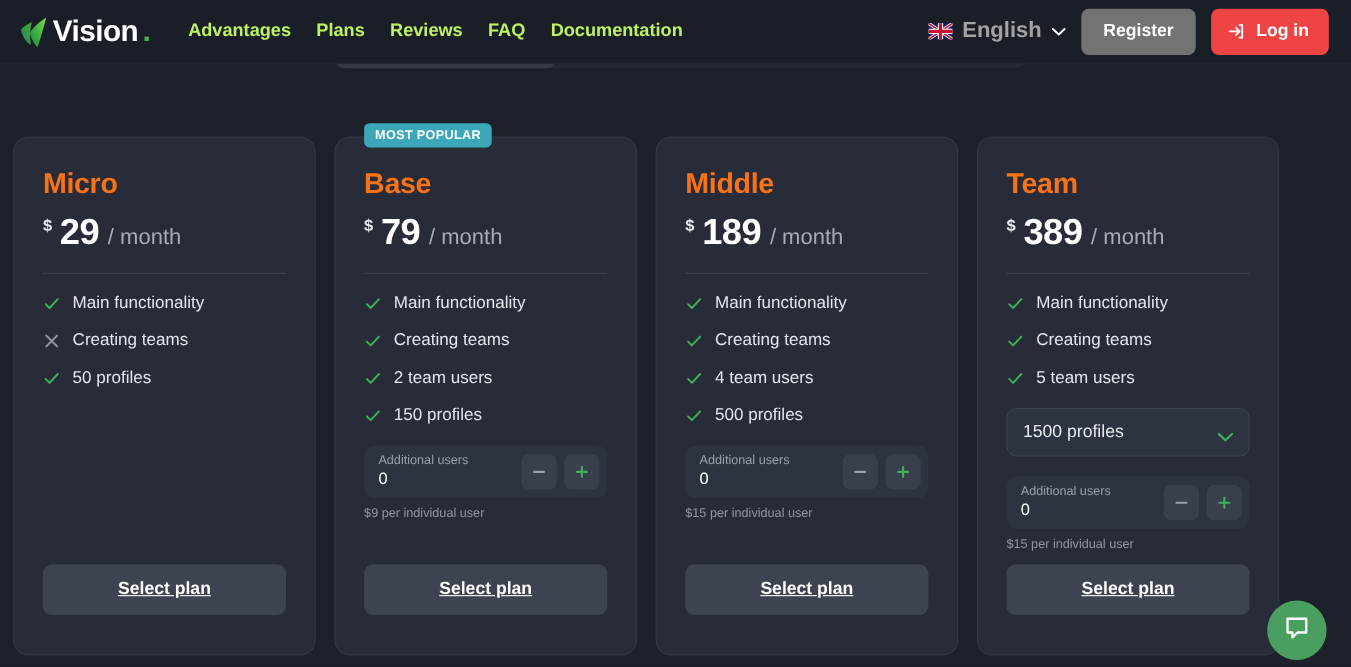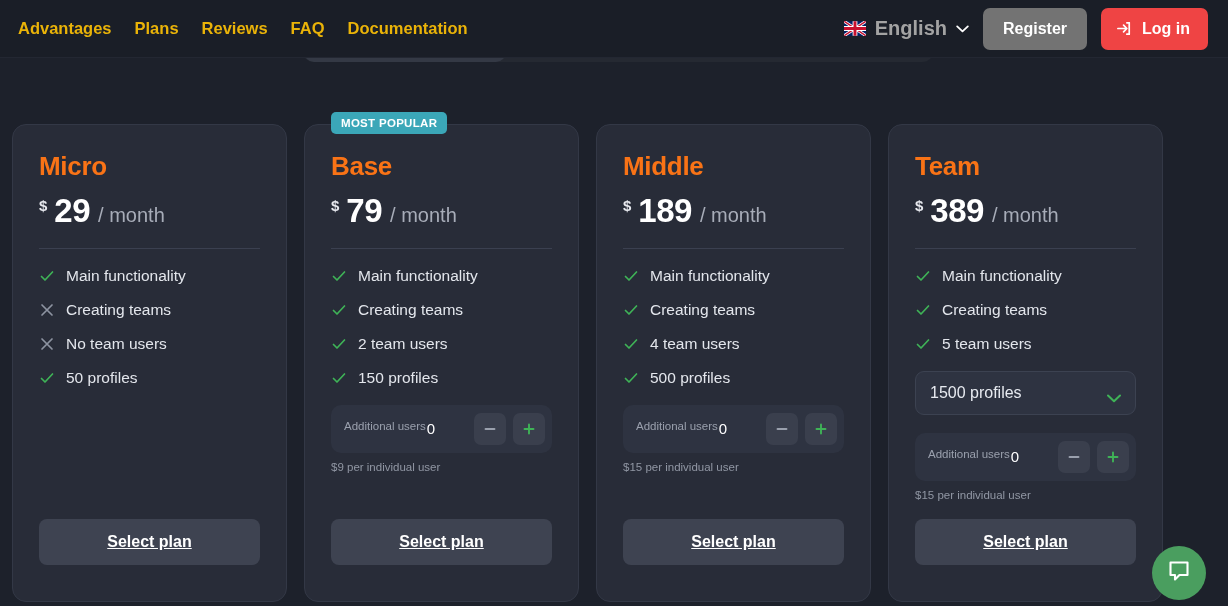--- a/index.html
+++ b/index.html
@@ -47,21 +47,21 @@
   .logo-dot { color: #3fb357; font-size: 27px; font-weight: bold; }
 
   .nav {
     display: flex;
     align-items: center;
     gap: 23px;
   }
   .nav-link {
     font-size: 16.5px;
     font-weight: bold;
-    color: #eab308;
+    color: #bef264;
     text-decoration: none;
     white-space: nowrap;
     cursor: pointer;
   }
 
   .header-right {
     margin-left: auto;
     display: flex;
     align-items: center;
     gap: 14px;
@@ -243,21 +243,21 @@
   
   .stepper {
     margin-top: 18px;
     background: #2e3341;
     border-radius: 10px;
     height: 48px;
     display: flex;
     align-items: center;
     padding: 0 7px 0 13px;
   }
-  .stepper-text { display: flex; flex-direction: row; gap: 1px; }
+  .stepper-text { display: flex; flex-direction: column; gap: 1px; }
   .stepper-label {
     font-size: 11.5px;
     color: #9aa0ad;
     line-height: 1.2;
   }
   .stepper-value {
     font-size: 15px;
     color: #ffffff;
     line-height: 1.2;
   }
@@ -314,20 +314,40 @@
     justify-content: center;
     cursor: pointer;
     z-index: 60;
   }
 </style>
 </head>
 <body>
 
 <div class="header">
 
+  <div class="logo">
+    <span>
+      <svg class="logo-mark" viewBox="0 0 26 30">
+        <defs>
+          <linearGradient id="lg1" x1="0" y1="1" x2="1" y2="0">
+            <stop offset="0" stop-color="#0f8a3c"></stop>
+              <stop offset="1" stop-color="#7fd94a"></stop>
+          </linearGradient>
+          <linearGradient id="lg2" x1="0" y1="1" x2="1" y2="0">
+            <stop offset="0" stop-color="#1f9a45" stop-opacity=".85"></stop>
+              <stop offset="1" stop-color="#55c04b" stop-opacity=".85"></stop>
+          </linearGradient>
+        </defs>
+        <path d="M1 13 C3 21, 7 25, 10 27 C9 19, 9 12, 11 6 C7 8, 3 10, 1 13 Z" fill="url(#lg2)"></path>
+        <path d="M9 16 C11 23, 14 27, 16 29 C19 21, 22 10, 24 2 C18 6, 12 11, 9 16 Z" fill="url(#lg1)"></path>
+      </svg>
+    </span>
+    <span class="logo-text">Vision</span>
+      <span class="logo-dot">.</span>
+  </div>
 
   <nav class="nav">
     <a class="nav-link">Advantages</a>
     <a class="nav-link">Plans</a>
     <a class="nav-link">Reviews</a>
     <a class="nav-link">FAQ</a>
     <a class="nav-link">Documentation</a>
   </nav>
 
   <div class="header-right">
@@ -385,26 +405,20 @@
         <span class="fi"><svg viewBox="0 0 16 16">
               <path d="M2.5 8.5 L6 12 L13.5 4" fill="none" stroke="#3fb357" stroke-width="1.7" stroke-linecap="round" stroke-linejoin="round"></path>
             </svg></span>
         <span>Main functionality</span>
       </li>
       <li class="feature">
         <span class="fi"><svg viewBox="0 0 16 16">
               <path d="M3 3 L13 13 M13 3 L3 13" fill="none" stroke="#8d93a1" stroke-width="1.7" stroke-linecap="round"></path>
             </svg></span>
         <span>Creating teams</span>
-      </li>
-      <li class="feature">
-        <span class="fi"><svg viewBox="0 0 16 16">
-              <path d="M3 3 L13 13 M13 3 L3 13" fill="none" stroke="#8d93a1" stroke-width="1.7" stroke-linecap="round"></path>
-            </svg></span>
-        <span>No team users</span>
       </li>
       <li class="feature">
         <span class="fi"><svg viewBox="0 0 16 16">
               <path d="M2.5 8.5 L6 12 L13.5 4" fill="none" stroke="#3fb357" stroke-width="1.7" stroke-linecap="round" stroke-linejoin="round"></path>
             </svg></span>
         <span>50 profiles</span>
       </li>
     </ul>
     <div style="height:132px"></div>
     <button class="select-plan">Select plan</button>

